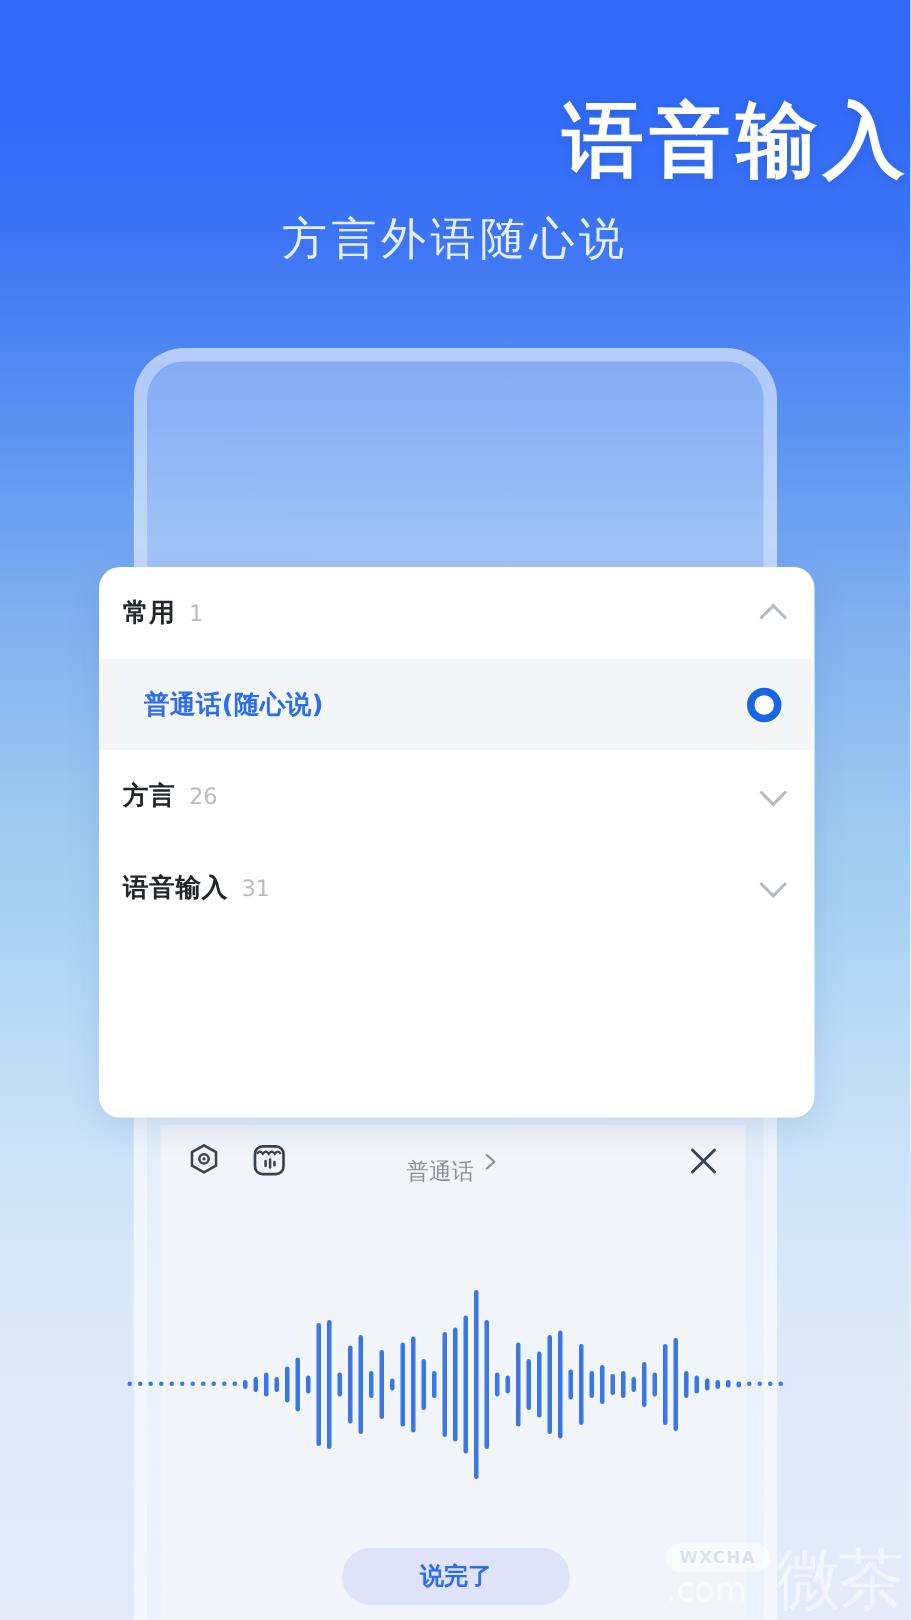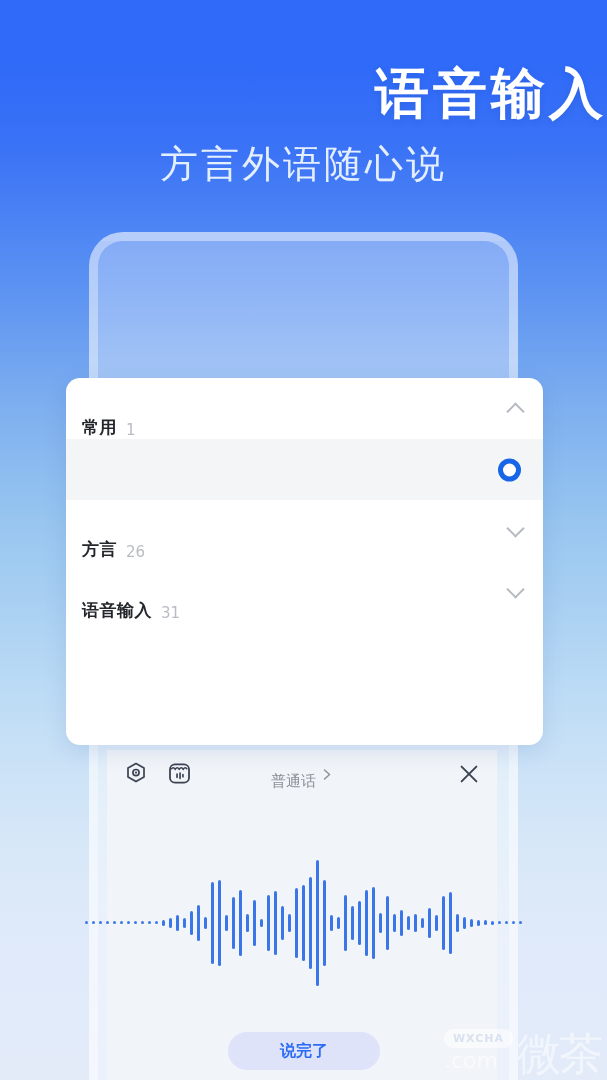--- a/index.html
+++ b/index.html
@@ -33,21 +33,21 @@
   #header { position:absolute; left:0; top:0; width:607px; text-align:center; }
   #title {
     margin-top:63px;
     font-size:54px; font-weight:bold; color:#ffffff;
     letter-spacing:4px; line-height:1.15;
     text-shadow:0 2px 6px rgba(20,60,160,.18);
     text-align:right;
   }
   #subtitle {
     margin-top:14px;
-    font-size:38px; color:#e3eeff; letter-spacing:3px;
+    font-size:30px; color:#e3eeff; letter-spacing:3px;
   }
 
   
   #phone-frame {
     position:absolute; left:89px; top:232px;
     width:429px; height:848px;
     border-radius:34px 34px 0 0;
     border:9px solid rgba(255,255,255,.42);
     border-bottom:none;
     background:linear-gradient(180deg, rgba(255,255,255,.22) 0%, rgba(255,255,255,.30) 30%, rgba(255,255,255,.40) 60%, rgba(255,255,255,.30) 100%);
@@ -100,21 +100,21 @@
   #lang-card {
     position:absolute; left:66px; top:378px;
     width:477px; height:367px;
     background:#ffffff;
     border-radius:14px;
     box-shadow:0 6px 22px rgba(40,80,160,.13);
     overflow:hidden;
   }
   .cat-row {
     position:relative; height:61px;
-    display:flex; align-items:flex-end;
+    display:flex; align-items:center;
     padding:0 0 0 16px;
     cursor:pointer;
   }
   .cat-row .cat-name {
     font-size:17px; font-weight:bold; color:#23262b; letter-spacing:.5px;
   }
   .cat-row .cat-count {
     font-size:15px; color:#b9bcc2; margin-left:9px;
   }
   .chev {
@@ -274,20 +274,21 @@
 
 <div id="lang-card">
 
   <div class="cat-row">
     <span class="cat-name">常用</span>
     <span class="cat-count">1</span>
     <span class="chev up"></span>
   </div>
 
   <div id="selected-row">
+    <span id="selected-label">普通话(随心说)</span>
     <span id="selected-radio"></span>
   </div>
 
   <div class="cat-row">
     <span class="cat-name">方言</span>
     <span class="cat-count">26</span>
     <span class="chev"></span>
   </div>
 
 

